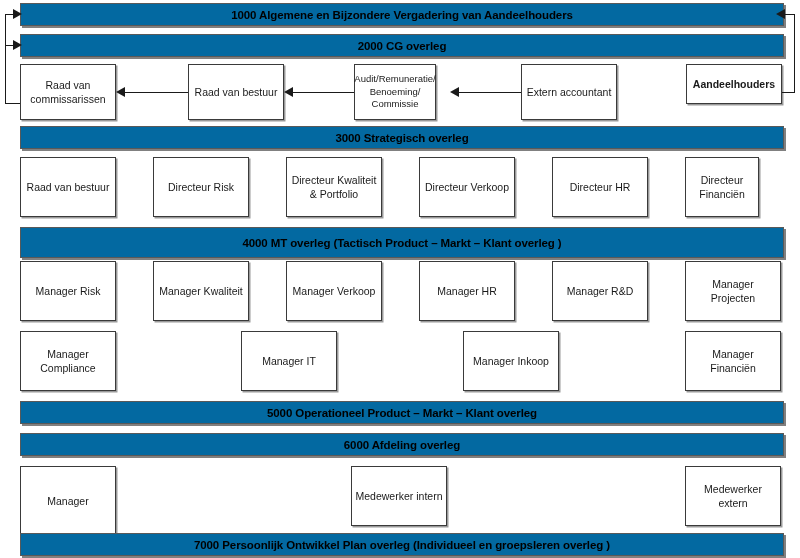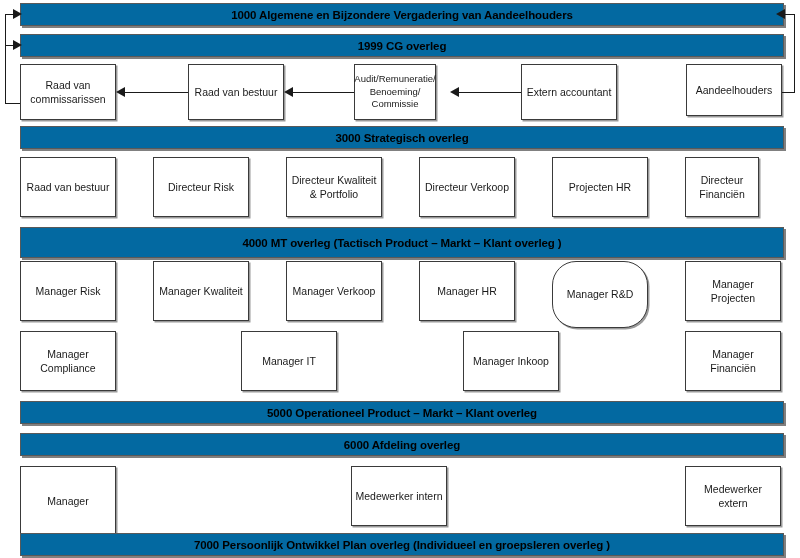--- a/index.html
+++ b/index.html
@@ -81,40 +81,40 @@
 </head>
 <body>
 
 <div id="diagram">
 
   <div class="banner" style="left:20px; top:3px; width:764px; height:23px;">
     <span>1000 Algemene en Bijzondere Vergadering van Aandeelhouders</span>
   </div>
 
   <div class="banner" style="left:20px; top:34px; width:764px; height:23px;">
-    <span>1999 CG overleg</span>
+    <span>2000 CG overleg</span>
   </div>
 
   <div class="node" style="left:20px; top:64px; width:96px; height:56px;">
     <span>Raad van commissarissen</span>
   </div>
 
   <div class="node" style="left:188px; top:64px; width:96px; height:56px;">
     <span>Raad van bestuur</span>
   </div>
 
   <div class="node" style="left:354px; top:64px; width:82px; height:56px; font-size:9.5px;">
     <span>Audit/Remuneratie/ Benoeming/ Commissie</span>
   </div>
 
   <div class="node" style="left:521px; top:64px; width:96px; height:56px;">
     <span>Extern accountant</span>
   </div>
 
-  <div class="node" style="left:686px; top:64px; width:96px; height:52px;">
+  <div class="node" style="left:686px; top:64px; width:96px; height:40px;font-weight:bold;">
     <span>Aandeelhouders</span>
   </div>
 
   <div class="line-h" style="left:125px; top:92px; width:63px;"></div>
   <div class="arrow-left" style="left:116px; top:87px;"></div>
 
   <div class="line-h" style="left:293px; top:92px; width:61px;"></div>
   <div class="arrow-left" style="left:284px; top:87px;"></div>
 
   <div class="line-h" style="left:459px; top:92px; width:62px;"></div>
@@ -142,21 +142,21 @@
   <div class="node" style="left:153px; top:157px; width:96px; height:60px;">
     <span>Directeur Risk</span>
   </div>
   <div class="node" style="left:286px; top:157px; width:96px; height:60px;">
     <span>Directeur Kwaliteit &amp; Portfolio</span>
   </div>
   <div class="node" style="left:419px; top:157px; width:96px; height:60px;">
     <span>Directeur Verkoop</span>
   </div>
   <div class="node" style="left:552px; top:157px; width:96px; height:60px;">
-    <span>Projecten HR</span>
+    <span>Directeur HR</span>
   </div>
   <div class="node" style="left:685px; top:157px; width:74px; height:60px;">
     <span>Directeur Financiën</span>
   </div>
 
   <div class="banner" style="left:20px; top:227px; width:764px; height:31px;">
     <span>4000 MT overleg  (Tactisch Product – Markt – Klant overleg )</span>
   </div>
 
   <div class="node" style="left:20px; top:261px; width:96px; height:60px;">
@@ -164,21 +164,21 @@
   </div>
   <div class="node" style="left:153px; top:261px; width:96px; height:60px;">
     <span>Manager Kwaliteit</span>
   </div>
   <div class="node" style="left:286px; top:261px; width:96px; height:60px;">
     <span>Manager Verkoop</span>
   </div>
   <div class="node" style="left:419px; top:261px; width:96px; height:60px;">
     <span>Manager HR</span>
   </div>
-  <div class="node" style="left:552px; top:261px; width:96px; height:67px;border-radius:24px;">
+  <div class="node" style="left:552px; top:261px; width:96px; height:60px;">
     <span>Manager R&amp;D</span>
   </div>
   <div class="node" style="left:685px; top:261px; width:96px; height:60px;">
     <span>Manager Projecten</span>
   </div>
 
   <div class="node" style="left:20px; top:331px; width:96px; height:60px;">
     <span>Manager Compliance</span>
   </div>
   <div class="node" style="left:241px; top:331px; width:96px; height:60px;">

